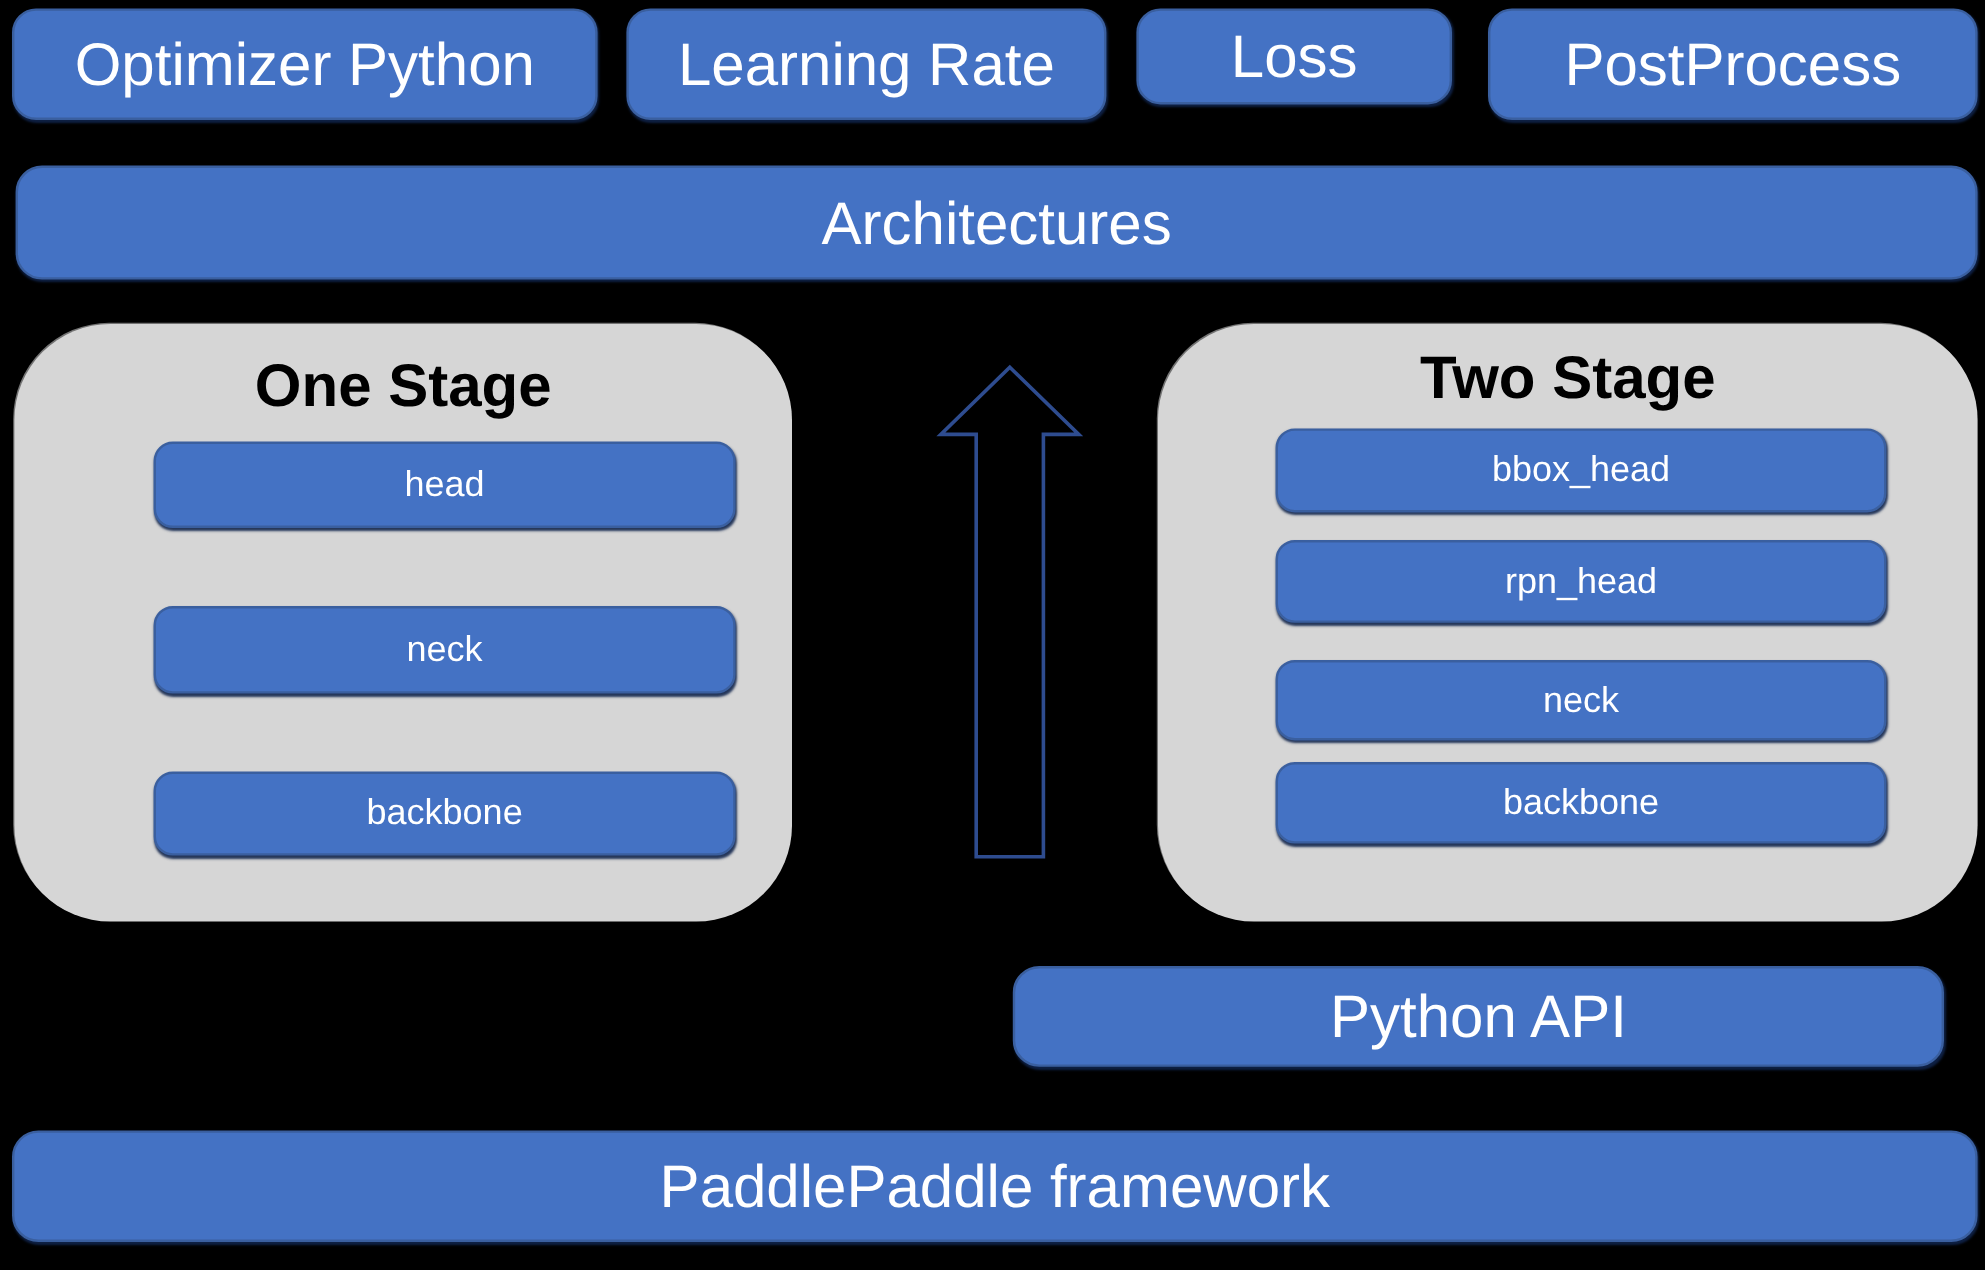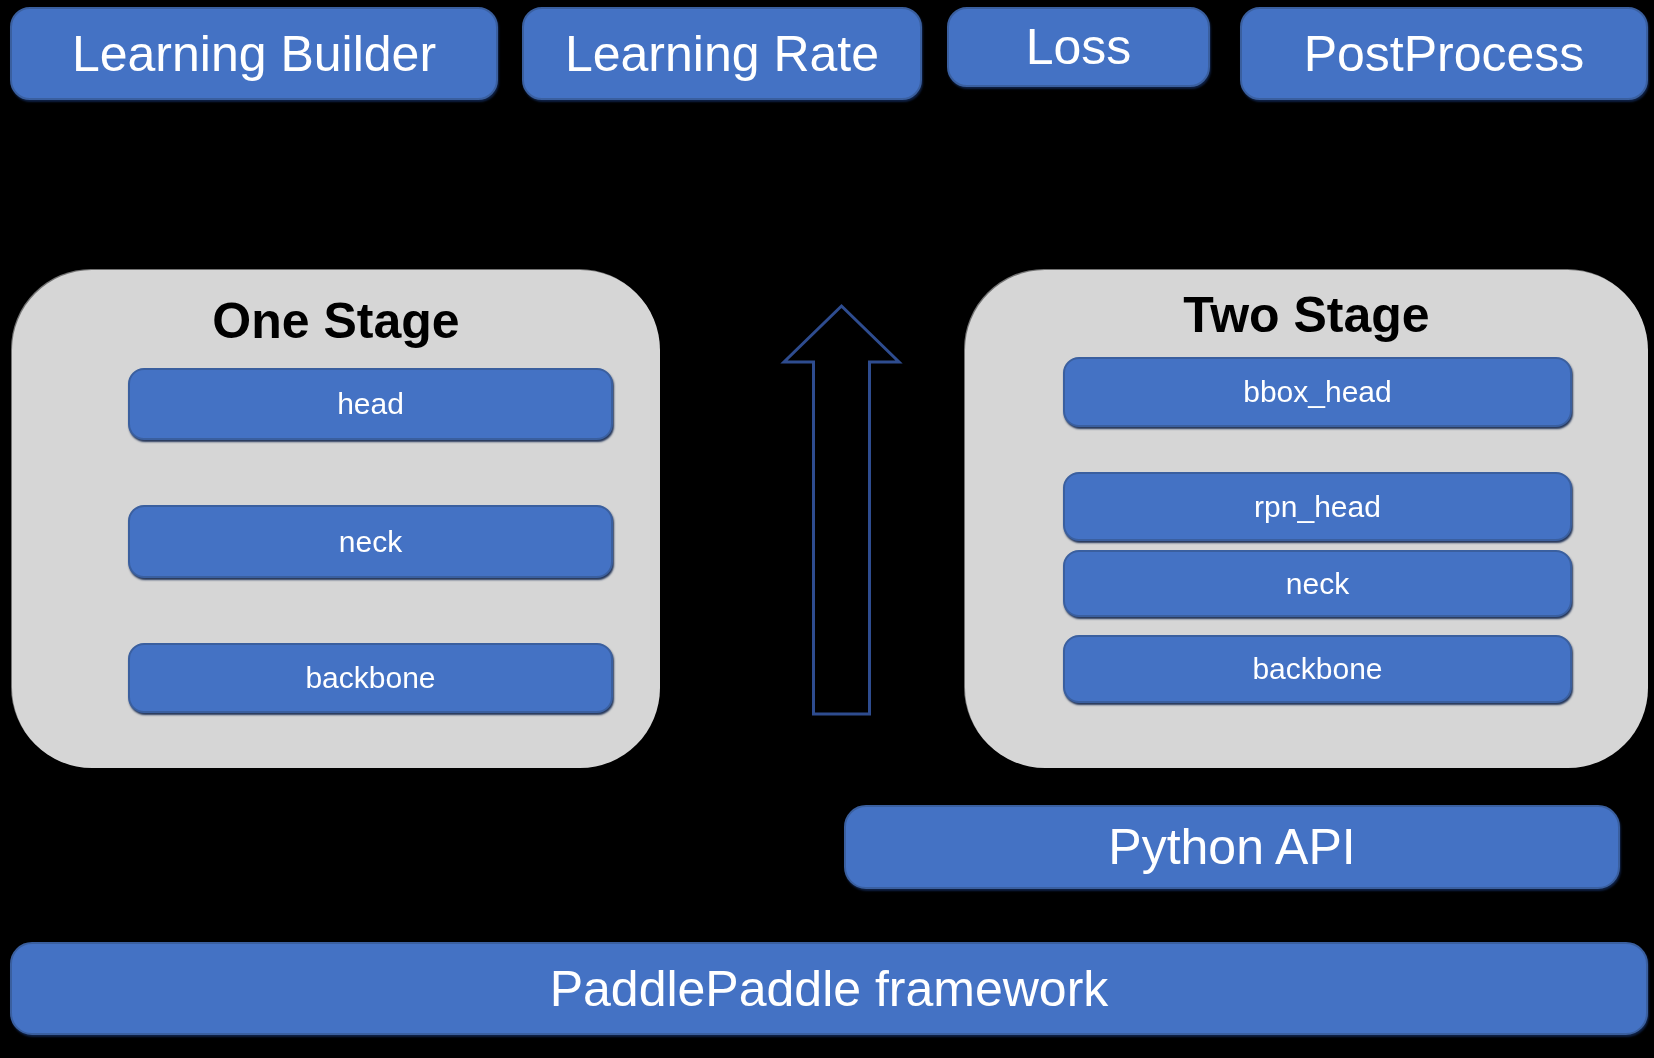--- a/index.html
+++ b/index.html
@@ -54,41 +54,42 @@
   .layer {
     border-radius: 16px;
     font-size: 30px;
   }
 </style>
 </head>
 <body>
 
 <div class="stage">
 
-  <div class="blue-box pill" style="left:10px; top:7px; width:488px; height:93px;">Learning Builder</div>
+  <div class="blue-box pill" style="left:10px; top:7px; width:488px; height:93px;">Optimizer Python</div>
   <div class="blue-box pill" style="left:522px; top:7px; width:400px; height:93px;">Learning Rate</div>
   <div class="blue-box pill" style="left:947px; top:7px; width:263px; height:80px;">Loss</div>
   <div class="blue-box pill" style="left:1240px; top:7px; width:408px; height:93px;">PostProcess</div>
 
+  <div class="blue-box bar" style="left:13px; top:138px; width:1635px; height:95px;">Architectures</div>
 
   <div class="panel" style="left:12px; top:270px; width:648px; height:498px;">
     <div class="panel-title" style="top:22px;">One Stage</div>
     <div class="blue-box layer" style="left:116px; top:98px; width:485px; height:72px;">head</div>
     <div class="blue-box layer" style="left:116px; top:235px; width:485px; height:73px;">neck</div>
     <div class="blue-box layer" style="left:116px; top:373px; width:485px; height:70px;">backbone</div>
   </div>
 
   <svg style="position:absolute; left:776px; top:300px;" width="130" height="418" viewBox="0 0 130 418">
     <polygon points="65.5,6 123,62 93.5,62 93.5,414 37.5,414 37.5,62 8,62" fill="none" stroke="#2e4c8f" stroke-width="3"></polygon>
   </svg>
 
   <div class="panel" style="left:965px; top:270px; width:683px; height:498px;">
     <div class="panel-title" style="top:16px;">Two Stage</div>
     <div class="blue-box layer" style="left:98px; top:87px; width:509px; height:70px;">bbox_head</div>
-    <div class="blue-box layer" style="left:98px; top:180px; width:509px; height:69px;margin-top:22px;">rpn_head</div>
+    <div class="blue-box layer" style="left:98px; top:180px; width:509px; height:69px;">rpn_head</div>
     <div class="blue-box layer" style="left:98px; top:280px; width:509px; height:67px;">neck</div>
     <div class="blue-box layer" style="left:98px; top:365px; width:509px; height:68px;">backbone</div>
   </div>
 
   <div class="blue-box bar" style="left:844px; top:805px; width:776px; height:84px;">Python API</div>
 
   <div class="blue-box bar" style="left:10px; top:942px; width:1638px; height:93px;">PaddlePaddle framework</div>
 
 </div>
 

